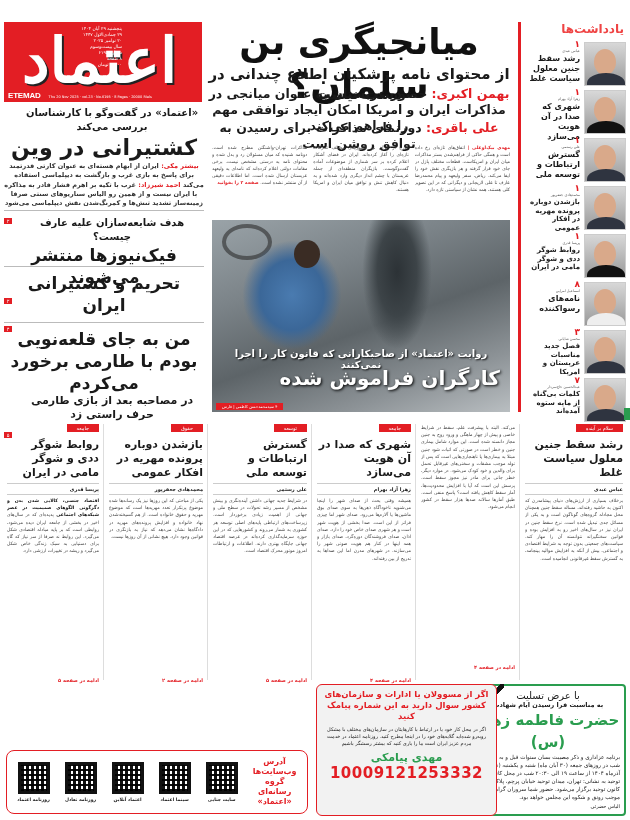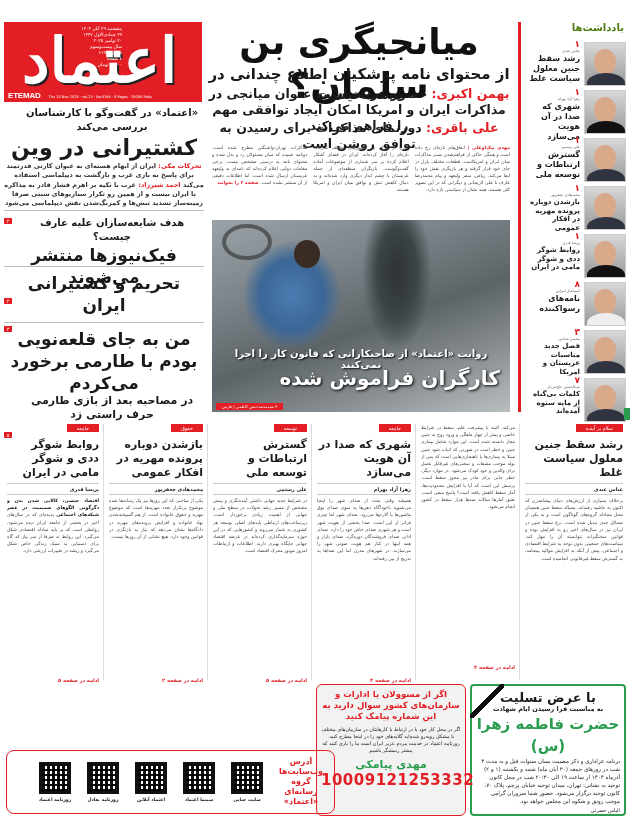--- a/index.html
+++ b/index.html
@@ -39,21 +39,21 @@
   .story .kicker { font-weight: bold; font-size: 10px; line-height: 14px; margin-left: 16px; }
   .story .head { font-weight: bold; font-size: 17px; line-height: 22px; }
   .story .body { font-size: 6.5px; line-height: 9.3px; text-align: center; font-weight: bold; color: #333; }
   .story .body .red { color: #e31e24; }
   .pg { display: inline-block; background: #e31e24; color: #fff; font-size: 5px; width: 8px; height: 6px; line-height: 6px; text-align: center; }
   .rule { height: 1px; background: #bbb; }
 
   
   .sidebar { left: 518px; top: 22px; width: 110px; height: 390px; }
   .sidebar .redbar { position: absolute; left: 0; top: 0; width: 3px; height: 390px; background: #e31e24; }
-  .sidebar .title { position: absolute; right: 4px; top: 0; font-size: 10px; font-weight: bold; color: #4d7c0f; }
+  .sidebar .title { position: absolute; right: 4px; top: 0; font-size: 12px; font-weight: bold; color: #ef4444; }
   .note { position: absolute; left: 6px; width: 102px; height: 48px; }
   .note .thumb { position: absolute; right: 0; top: 2px; width: 42px; height: 44px; background: linear-gradient(180deg, #d8d8d8, #9a9a9a); border: 1px solid #ccc; overflow: hidden; }
   .note .thumb .face { position: absolute; left: 9px; top: 6px; width: 22px; height: 26px; border-radius: 50%; background: #d9a98a; }
   .note .thumb .shoulders { position: absolute; left: 2px; top: 30px; width: 38px; height: 20px; border-radius: 50% 50% 0 0; background: #2f3440; }
   .note .txt { position: absolute; right: 46px; top: 0; width: 54px; text-align: right; }
   .note .num { color: #e31e24; font-weight: bold; font-size: 9px; line-height: 9px; }
   .note .auth { font-size: 3.6px; line-height: 5px; color: #555; }
   .note .hl { font-size: 8px; line-height: 10px; font-weight: bold; }
 
   .green-tab { left: 624px; top: 408px; width: 6px; height: 12px; background: #2a9d4f; }
@@ -65,33 +65,33 @@
   .lcol .h { clear: both; font-weight: bold; font-size: 11px; line-height: 14px; text-align: right; padding-top: 6px; }
   .lcol .a { font-size: 5px; font-weight: bold; text-align: right; border-top: 1px solid #ccc; border-bottom: 1px solid #ccc; padding: 2px 0; margin: 3px 0 2px; }
   .lcol .t { font-size: 4.6px; line-height: 7.2px; color: #444; text-align: justify; overflow: hidden; }
   .lcol .t .b { font-weight: bold; color: #111; }
   .lcol .more { font-size: 5px; color: #e31e24; font-weight: bold; }
   .vline { position: absolute; top: 0; width: 1px; height: 256px; background: #ddd; }
 
   
   .ad-green { left: 470px; top: 684px; width: 156px; height: 132px; border: 2px solid #2a9d4f; border-radius: 4px; text-align: center; padding: 4px; }
   .ad-green .ribbon { position: absolute; left: -2px; top: -2px; width: 34px; height: 34px; background: linear-gradient(135deg, transparent 45%, #111 45%, #111 55%, transparent 55%); }
-  .ad-green .l1 { font-size: 13px; font-weight: bold; }
+  .ad-green .l1 { font-size: 10px; font-weight: normal; }
   .ad-green .l2 { font-size: 6.5px; font-weight: bold; }
   .ad-green .big { font-size: 15px; font-weight: bold; color: #2a9d4f; line-height: 22px; }
   .ad-green .txt { font-size: 5.6px; line-height: 8px; text-align: right; }
   .ad-green .sig { font-size: 5px; text-align: right; margin-top: 2px; }
 
-  .ad-red { left: 316px; top: 684px; width: 150px; height: 132px; border: 1.5px solid #e31e24; border-radius: 6px; background: #f2f2f2; text-align: center; padding: 4px; }
+  .ad-red { left: 316px; top: 684px; width: 181px; height: 132px; border: 1.5px solid #e31e24; border-radius: 6px; background: #f2f2f2; text-align: center; padding: 4px; }
   .ad-red .h { color: #e31e24; font-weight: bold; font-size: 8.5px; line-height: 11px; }
   .ad-red .txt { font-size: 5px; line-height: 7px; margin-top: 4px; }
   .ad-red .smslabel { color: #2a9d4f; font-weight: bold; font-size: 11px; margin-top: 4px; }
   .ad-red .sms { color: #e31e24; font-weight: bold; font-size: 15px; line-height: 18px; letter-spacing: 0.5px; direction: ltr; }
 
-  .qr-box { left: 6px; top: 750px; width: 329px; height: 64px; border: 1.5px solid #e31e24; border-radius: 8px; display: flex; flex-direction: row; align-items: center; padding: 0 6px; gap: 6px; }
+  .qr-box { left: 6px; top: 750px; width: 302px; height: 64px; border: 1.5px solid #e31e24; border-radius: 8px; display: flex; flex-direction: row; align-items: center; padding: 0 6px; gap: 6px; }
   .qr-title { width: 54px; color: #e31e24; font-weight: bold; font-size: 8px; line-height: 10px; text-align: center; }
   .qr-item { width: 42px; text-align: center; }
   .qr-code { width: 32px; height: 32px; margin: 0 auto 3px; background:
       repeating-linear-gradient(90deg, #111 0 3px, #fff 3px 5px),
       repeating-linear-gradient(0deg, #111 0 2px, #fff 2px 5px);
       background-blend-mode: multiply; border: 3px solid #111; position: relative; }
   .qr-label { font-size: 4.6px; font-weight: bold; }
 </style>
 </head>
 <body>
@@ -142,22 +142,22 @@
   <div class="head"></div>
   <div class="photo-kicker">روایت «اعتماد» از صاحبکارانی که قانون کار را اجرا نمی‌کنند</div>
   <div class="photo-title">کارگران فراموش شده</div>
   <div class="photo-credit">۴ سیدمحمدحسن کاظمی | فارس</div>
 </div>
 
 <div class="abs story" style="top:106px;">
   <div class="kicker">«اعتماد» در گفت‌وگو با کارشناسان بررسی می‌کند</div>
   <div class="head" style="font-size:22px;line-height:28px;">کشتیرانی در وین</div>
   <div class="body">
-    <span class="red">تحرکات مکی:</span><span> ایران از ابهام هسته‌ای به عنوان کارتی قدرتمند برای پاسخ به بازی غرب و بازگشت به دیپلماسی استفاده می‌کند</span>
-    <span class="red">احمد شیرزاد:</span><span> غرب با تکیه بر اهرم فشار قادر به مذاکره با ایران نیست و از همین رو تکرار سناریوهای سنتی صرفا زمینه‌ساز تشدید تنش‌ها و کمرنگ‌شدن نقش دیپلماسی می‌شود</span>
+    <span class="red">بیشتر مکی:</span><span> ایران از ابهام هسته‌ای به عنوان کارتی قدرتمند برای پاسخ به بازی غرب و بازگشت به دیپلماسی استفاده می‌کند</span>
+    <span class="red">احمد شیرزاد:</span><span> غرب با تکیه بر اهرم فشار قادر به مذاکره با ایران نیست و از همین رو الیاس سناریوهای سنتی صرفا زمینه‌ساز تشدید تنش‌ها و کمرنگ‌شدن نقش دیپلماسی می‌شود</span>
   </div>
   <div style="text-align:left;"><span class="pg">۲</span></div>
 </div>
 <div class="abs rule" style="left:4px;top:210px;width:200px;"></div>
 
 <div class="abs story" style="top:216px;">
   <div class="kicker">هدف شایعه‌سازان علیه عارف چیست؟</div>
   <div class="head">فیک‌نیوزها منتشر می‌شوند</div>
   <div style="text-align:left;"><span class="pg">۲</span></div>
 </div>

